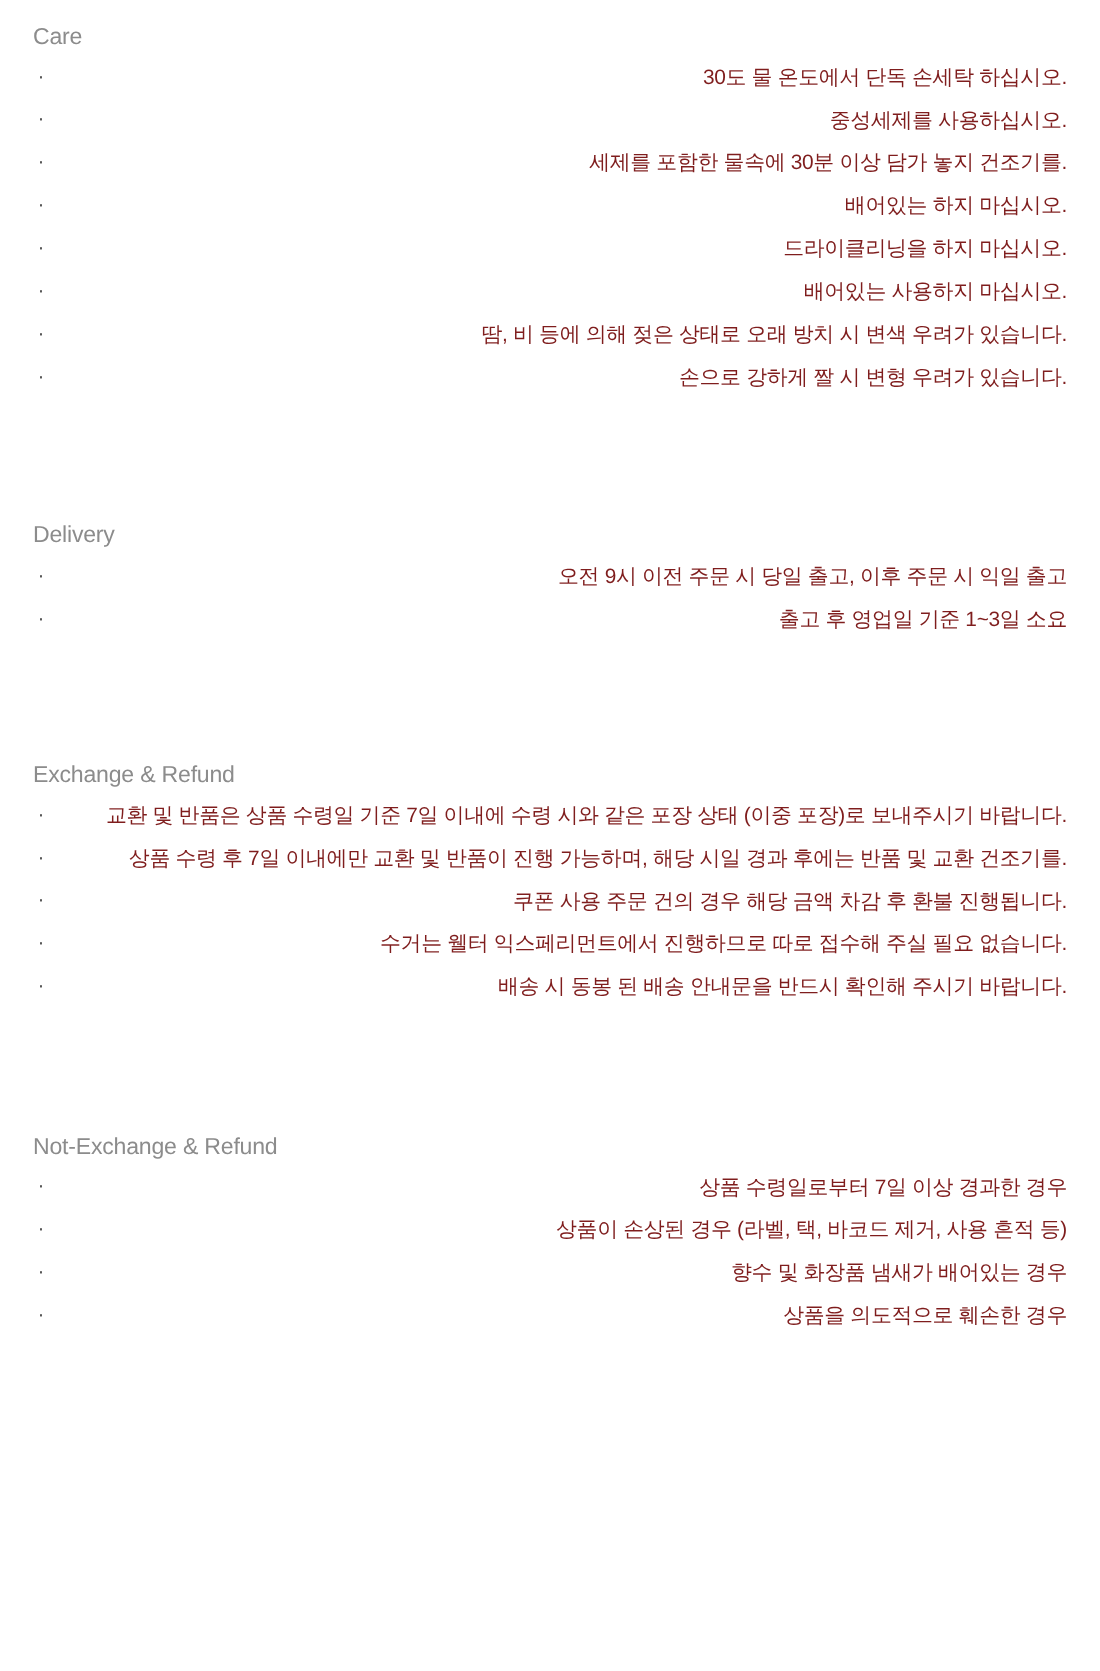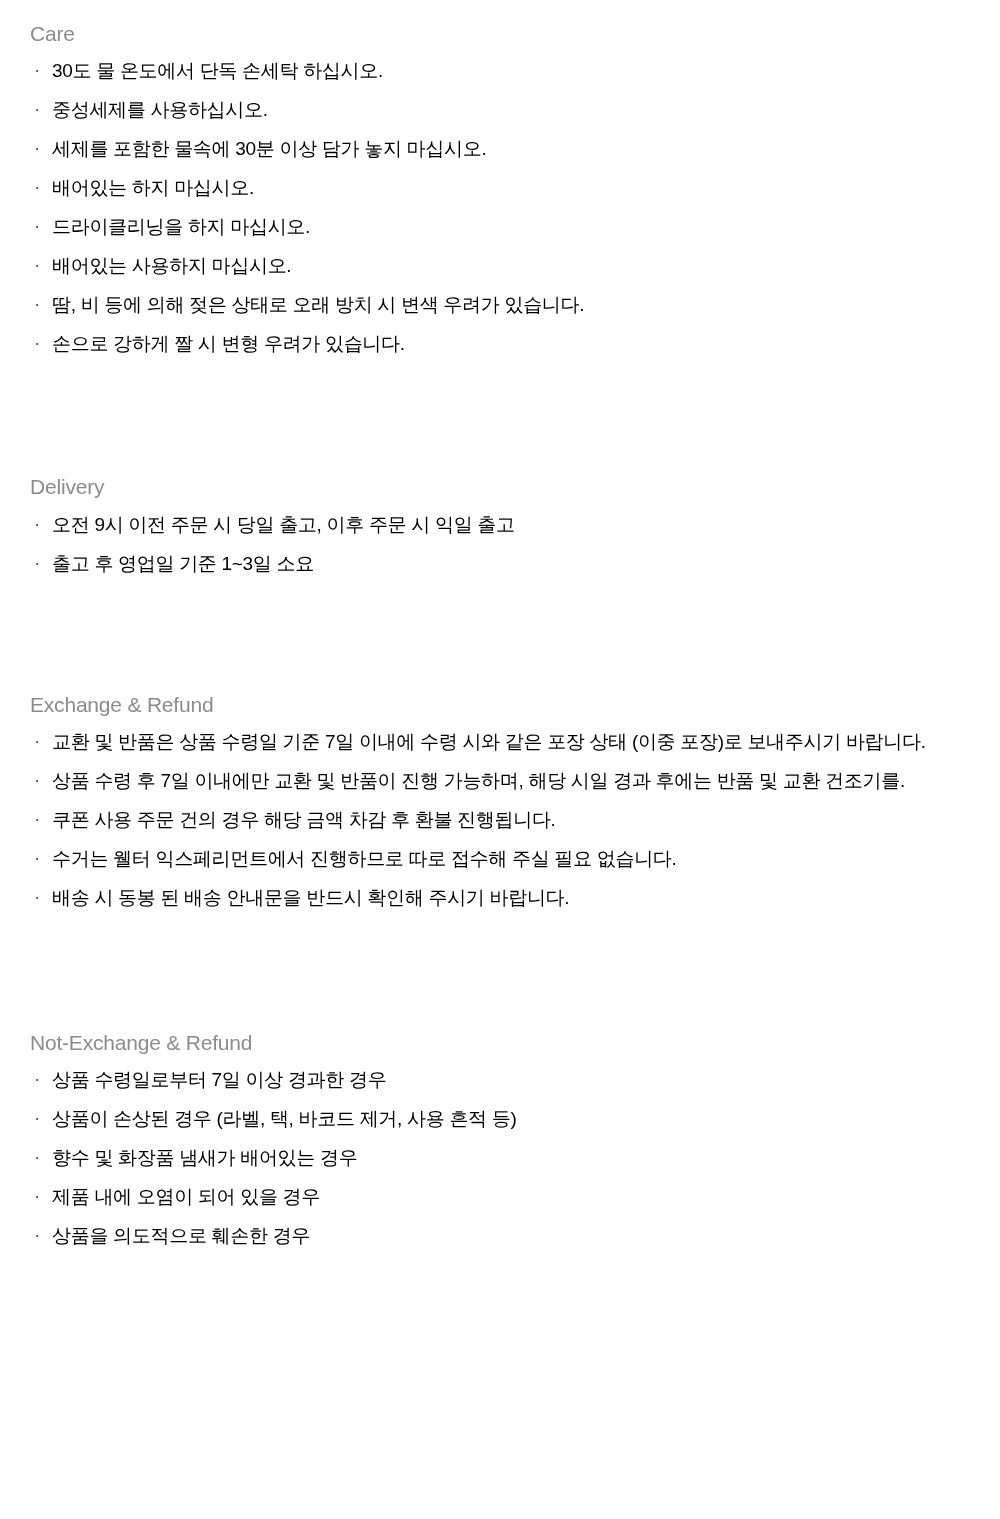--- a/index.html
+++ b/index.html
@@ -35,24 +35,25 @@
   .bullet-list {
     list-style: none;
     margin: 0;
     padding: 0;
   }
   .bullet-item {
     position: relative;
     padding-left: 22px;
     font-size: 19px;
     line-height: 1.0;
-    color: #000000;
+    color: #7f1d1d;
     letter-spacing: -0.3px;
     margin: 0 0 20px 0;
     font-weight: 500;
+    text-align: right;
   }
   .bullet-item:last-child {
     margin-bottom: 0;
   }
   .bullet-item::before {
     content: "·";
     position: absolute;
     left: 4px;
     top: -1px;
     color: #555;
@@ -69,21 +70,21 @@
 </head>
 <body>
 
 <div class="page">
 
   <section class="section" id="section-care">
     <h2 class="section-title">Care</h2>
     <ul class="bullet-list">
       <li class="bullet-item">30도 물 온도에서 단독 손세탁 하십시오.</li>
       <li class="bullet-item">중성세제를 사용하십시오.</li>
-      <li class="bullet-item">세제를 포함한 물속에 30분 이상 담가 놓지 마십시오.</li>
+      <li class="bullet-item">세제를 포함한 물속에 30분 이상 담가 놓지 건조기를.</li>
       <li class="bullet-item">배어있는 하지 마십시오.</li>
       <li class="bullet-item">드라이클리닝을 하지 마십시오.</li>
       <li class="bullet-item">배어있는 사용하지 마십시오.</li>
       <li class="bullet-item">땀, 비 등에 의해 젖은 상태로 오래 방치 시 변색 우려가 있습니다.</li>
       <li class="bullet-item">손으로 강하게 짤 시 변형 우려가 있습니다.</li>
     </ul>
   </section>
 
   <section class="section" id="section-delivery">
     <h2 class="section-title">Delivery</h2>
@@ -103,19 +104,18 @@
       <li class="bullet-item">배송 시 동봉 된 배송 안내문을 반드시 확인해 주시기 바랍니다.</li>
     </ul>
   </section>
 
   <section class="section" id="section-not-exchange">
     <h2 class="section-title">Not-Exchange &amp; Refund</h2>
     <ul class="bullet-list">
       <li class="bullet-item">상품 수령일로부터 7일 이상 경과한 경우</li>
       <li class="bullet-item">상품이 손상된 경우 (라벨, 택, 바코드 제거, 사용 흔적 등)</li>
       <li class="bullet-item">향수 및 화장품 냄새가 배어있는 경우</li>
-      <li class="bullet-item">제품 내에 오염이 되어 있을 경우</li>
       <li class="bullet-item">상품을 의도적으로 훼손한 경우</li>
     </ul>
   </section>
 
   <div class="spacer-bottom"></div>
 </div>
 
 </body></html>

